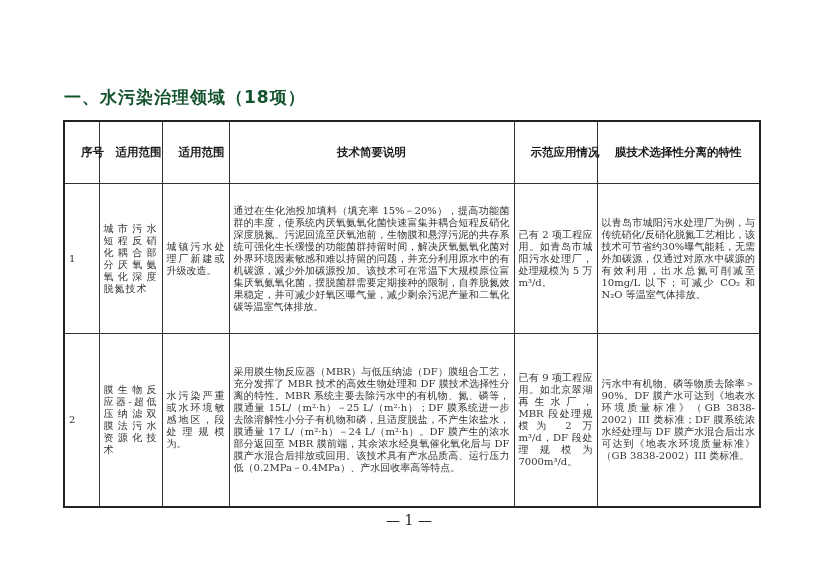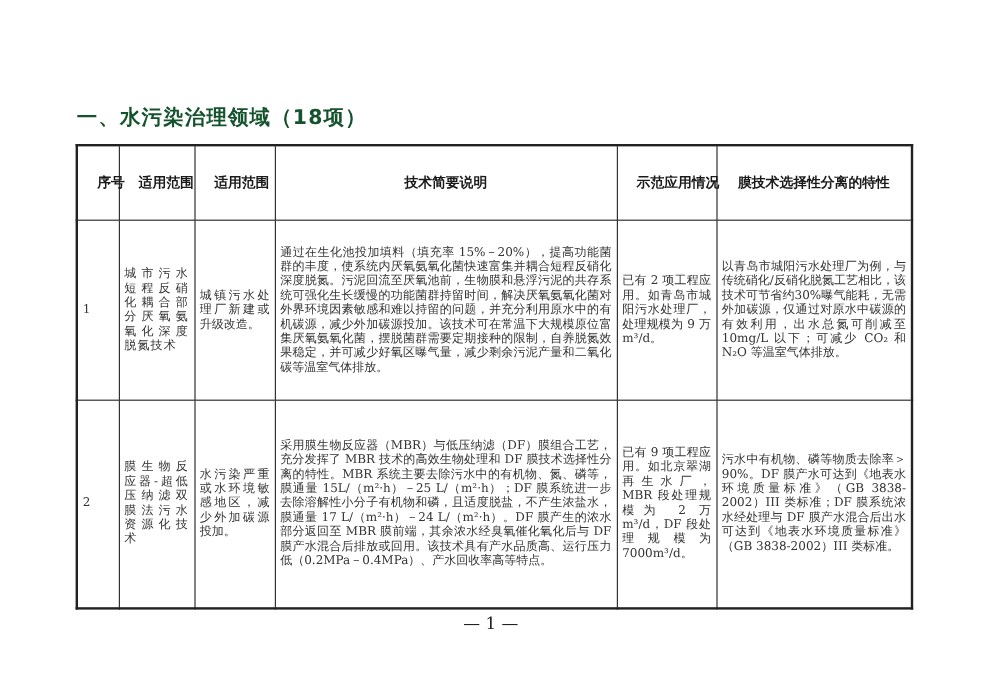--- a/index.html
+++ b/index.html
@@ -72,27 +72,27 @@
       <th>示范应用情况</th>
       <th>膜技术选择性分离的特性</th>
     </tr>
   </thead>
   <tbody>
     <tr class="r1">
       <td class="c-num">1</td>
       <td class="c-name">城市污水短程反硝化耦合部分厌氧氨氧化深度脱氮技术</td>
       <td class="c-scope">城镇污水处理厂新建或升级改造。</td>
       <td class="c-desc">通过在生化池投加填料（填充率 15%－20%），提高功能菌群的丰度，使系统内厌氧氨氧化菌快速富集并耦合短程反硝化深度脱氮。污泥回流至厌氧池前，生物膜和悬浮污泥的共存系统可强化生长缓慢的功能菌群持留时间，解决厌氧氨氧化菌对外界环境因素敏感和难以持留的问题，并充分利用原水中的有机碳源，减少外加碳源投加。该技术可在常温下大规模原位富集厌氧氨氧化菌，摆脱菌群需要定期接种的限制，自养脱氮效果稳定，并可减少好氧区曝气量，减少剩余污泥产量和二氧化碳等温室气体排放。</td>
-      <td class="c-app">已有 2 项工程应用。如青岛市城阳污水处理厂，处理规模为 9 万 m³/d。</td>
+      <td class="c-app">已有 2 项工程应用。如青岛市城阳污水处理厂，处理规模为 5 万 m³/d。</td>
       <td class="c-eff">以青岛市城阳污水处理厂为例，与传统硝化/反硝化脱氮工艺相比，该技术可节省约30%曝气能耗，无需外加碳源，仅通过对原水中碳源的有效利用，出水总氮可削减至 10mg/L 以下；可减少 CO₂ 和 N₂O 等温室气体排放。</td>
     </tr>
     <tr class="r2">
       <td class="c-num">2</td>
       <td class="c-name">膜生物反应器-超低压纳滤双膜法污水资源化技术</td>
-      <td class="c-scope">水污染严重或水环境敏感地区，减少外加碳源投加。</td>
+      <td class="c-scope">水污染严重或水环境敏感地区，段处理规模为。</td>
       <td class="c-desc">采用膜生物反应器（MBR）与低压纳滤（DF）膜组合工艺，充分发挥了 MBR 技术的高效生物处理和 DF 膜技术选择性分离的特性。MBR 系统主要去除污水中的有机物、氮、磷等，膜通量 15L/（m²·h）－25 L/（m²·h）；DF 膜系统进一步去除溶解性小分子有机物和磷，且适度脱盐，不产生浓盐水，膜通量 17 L/（m²·h）－24 L/（m²·h）。DF 膜产生的浓水部分返回至 MBR 膜前端，其余浓水经臭氧催化氧化后与 DF 膜产水混合后排放或回用。该技术具有产水品质高、运行压力低（0.2MPa－0.4MPa）、产水回收率高等特点。</td>
       <td class="c-app">已有 9 项工程应用。如北京翠湖再生水厂，MBR 段处理规模为 2 万 m³/d，DF 段处理规模为 7000m³/d。</td>
       <td class="c-eff">污水中有机物、磷等物质去除率＞90%。DF 膜产水可达到《地表水环境质量标准》（GB 3838-2002）III 类标准；DF 膜系统浓水经处理与 DF 膜产水混合后出水可达到《地表水环境质量标准》（GB 3838-2002）III 类标准。</td>
     </tr>
   </tbody>
 </table>
 
 <div class="page-num">— 1 —</div>
 
 </body></html>

